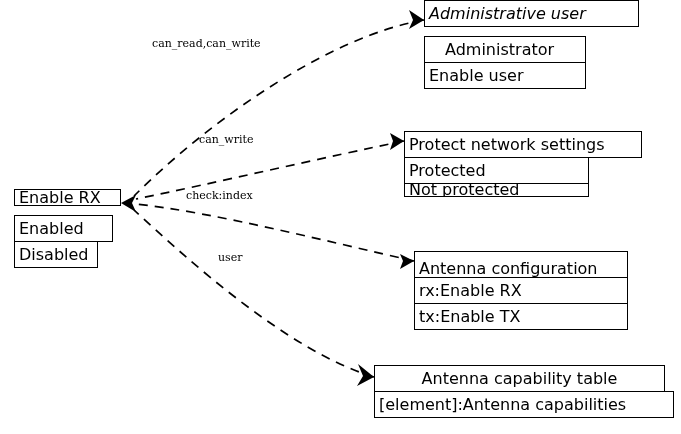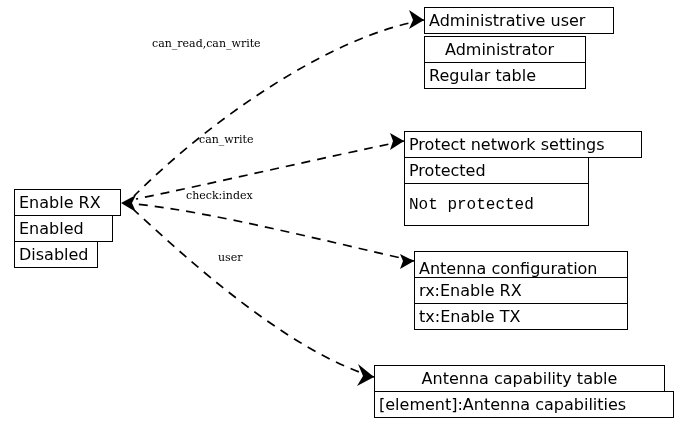--- a/index.html
+++ b/index.html
@@ -74,35 +74,35 @@
 
     <path d="M 424,20 L 409,10 L 413,20 L 409,29 Z" fill="#000000"></path>
     <path d="M 404,141 L 390,133 L 393,141 L 390,150 Z" fill="#000000"></path>
     <path d="M 414,261 L 400,254 L 403,261 L 400,269 Z" fill="#000000"></path>
     <path d="M 374,377 L 358,364 L 363,376 L 357,386 Z" fill="#000000"></path>
 
     <path d="M 121,203 L 136,195 L 132,203 L 136,212 Z" fill="#000000"></path>
   </svg>
 
   <div class="node">
-    <div class="row left" style="left:14px; top:189px; width:107px; height:27px;">Enable RX</div>
+    <div class="row left" style="left:14px; top:189px; width:107px; height:17px;">Enable RX</div>
     <div class="row left" style="left:14px; top:215px; width:99px; height:27px;">Enabled</div>
     <div class="row left" style="left:14px; top:241px; width:84px; height:27px;">Disabled</div>
   </div>
 
   <div class="node">
-    <div class="row left" style="left:424px; top:7px; width:190px; height:27px;">Administrative user</div>
+    <div class="row left" style="left:424px; top:0; width:215px; height:27px;font-style:italic;">Administrative user</div>
     <div class="row left" style="left:424px; top:36px; width:162px; height:27px;padding-left:20px;">Administrator</div>
-    <div class="row left" style="left:424px; top:62px; width:162px; height:27px;">Regular table</div>
+    <div class="row left" style="left:424px; top:62px; width:162px; height:27px;">Enable user</div>
   </div>
 
   <div class="node">
     <div class="row left" style="left:404px; top:131px; width:238px; height:27px;">Protect network settings</div>
     <div class="row left" style="left:404px; top:157px; width:185px; height:27px;">Protected</div>
-    <div class="row left" style="left:404px; top:183px; width:185px; height:43px;font-family:Liberation Mono, monospace;">Not protected</div>
+    <div class="row left" style="left:404px; top:183px; width:185px; height:14px;">Not protected</div>
   </div>
 
   <div class="node">
     <div class="row left" style="left:414px; top:251px; width:214px; height:35px;">Antenna configuration</div>
     <div class="row left" style="left:414px; top:277px; width:214px; height:27px;">rx:Enable RX</div>
     <div class="row left" style="left:414px; top:303px; width:214px; height:27px;">tx:Enable TX</div>
   </div>
 
   <div class="node">
     <div class="row center" style="left:374px; top:365px; width:291px; height:27px;">Antenna capability table</div>

